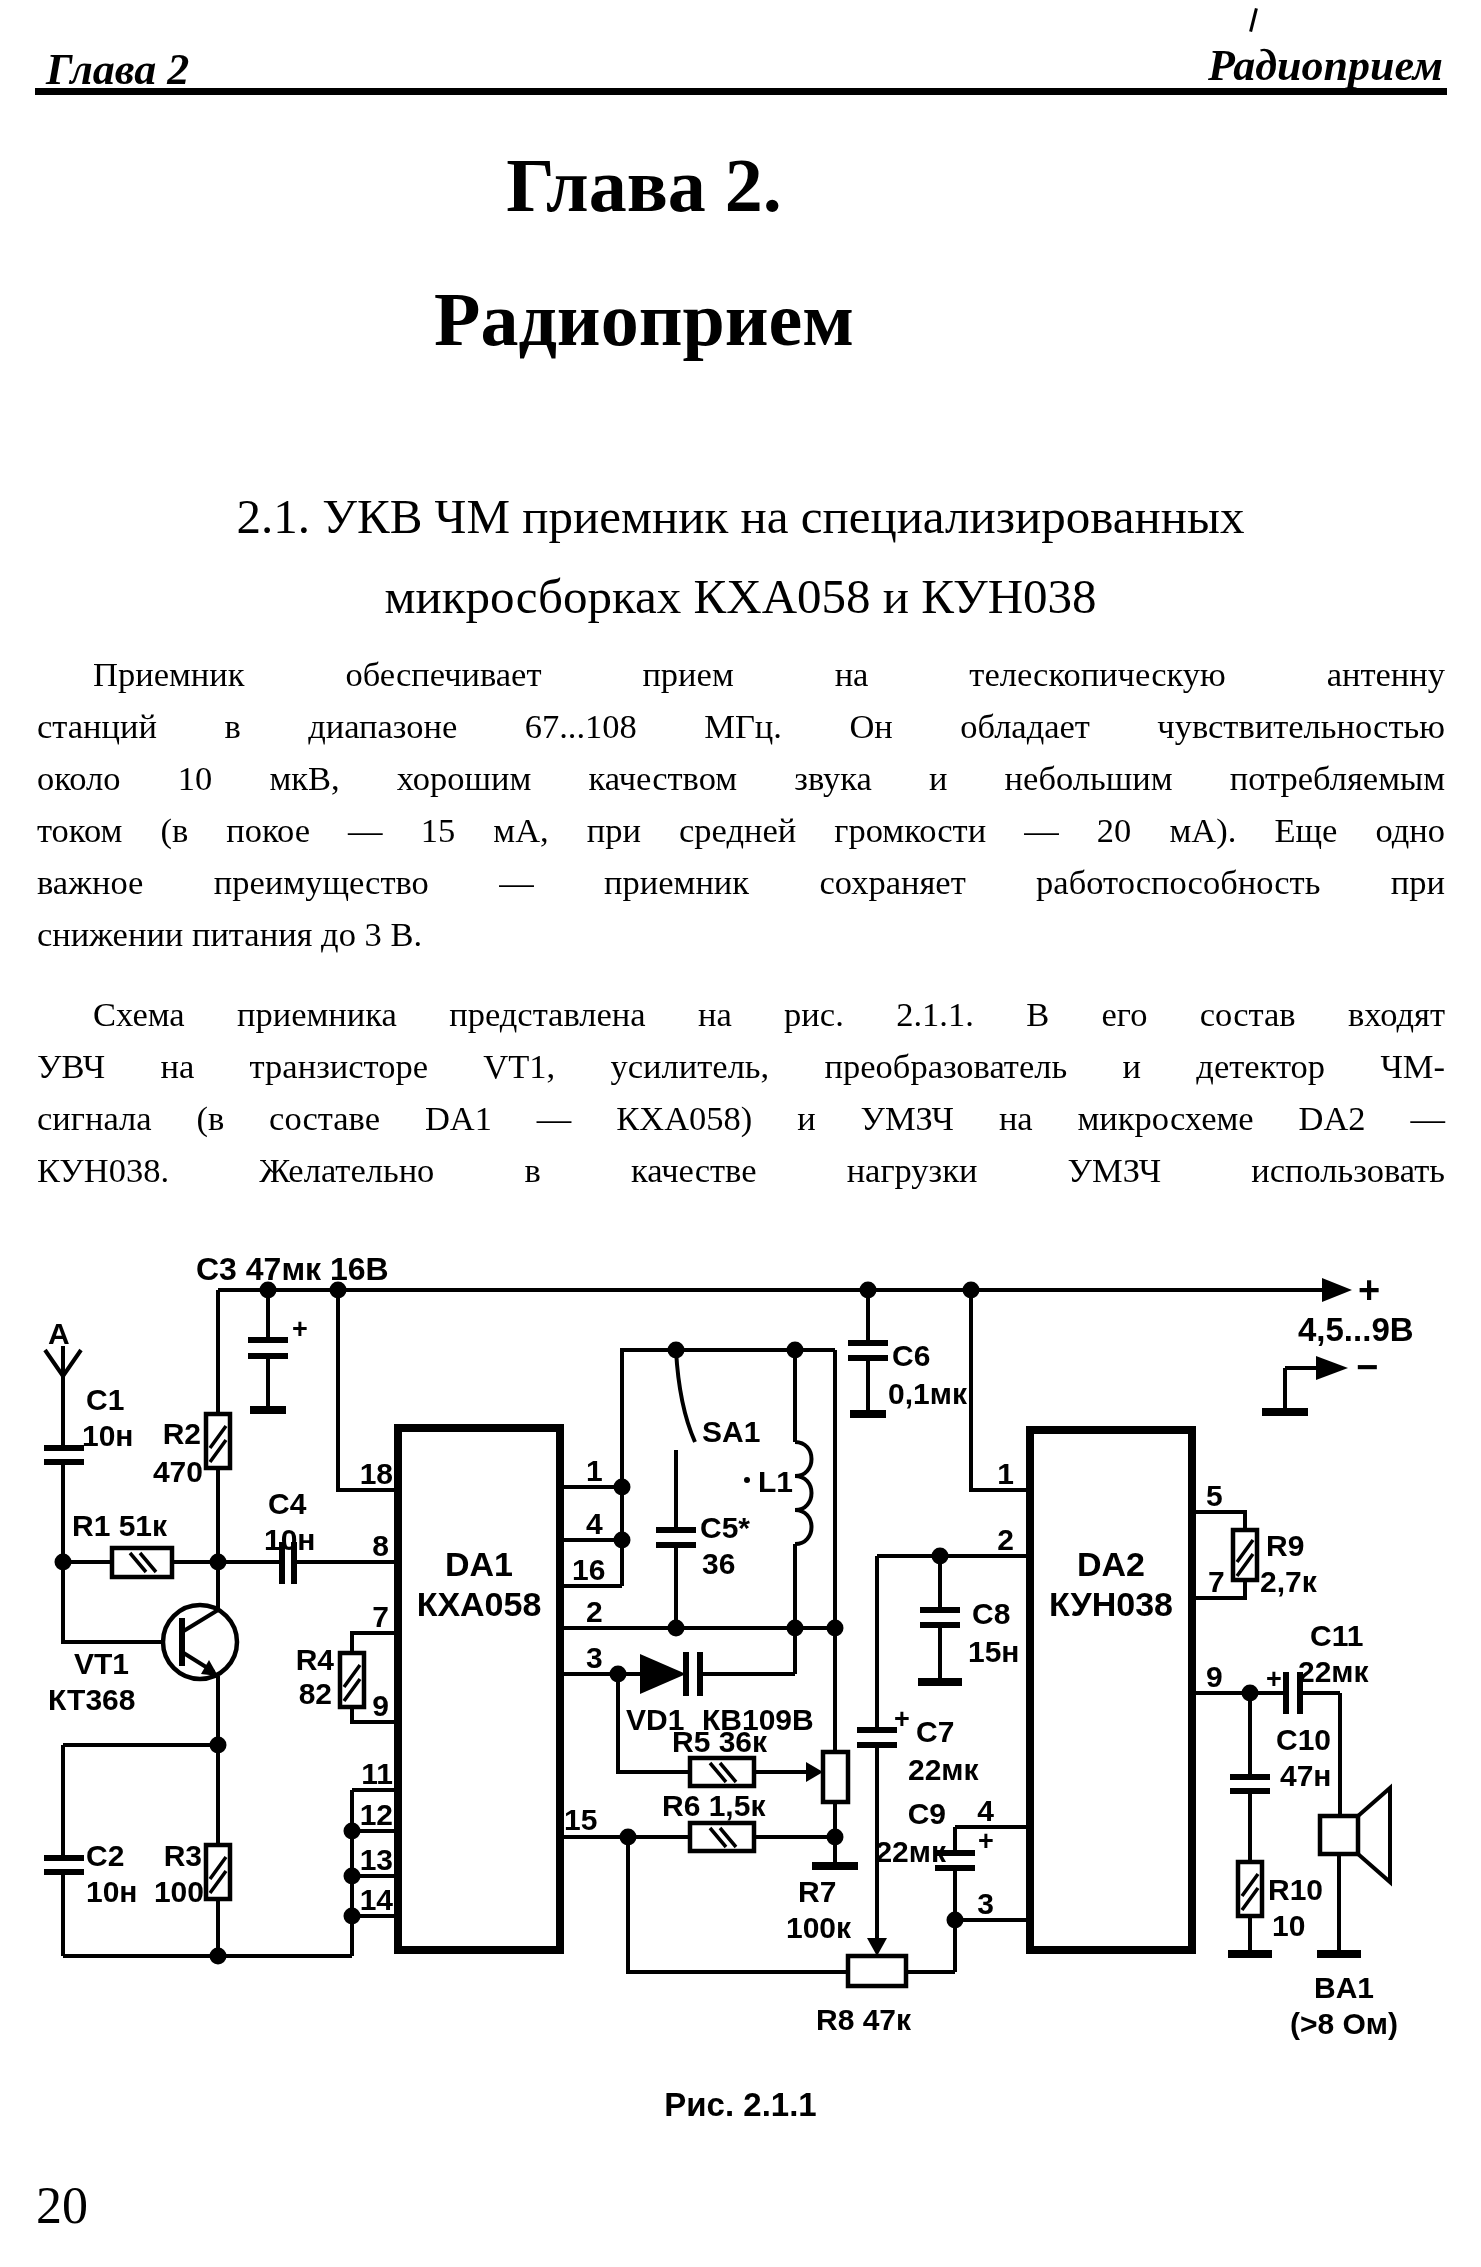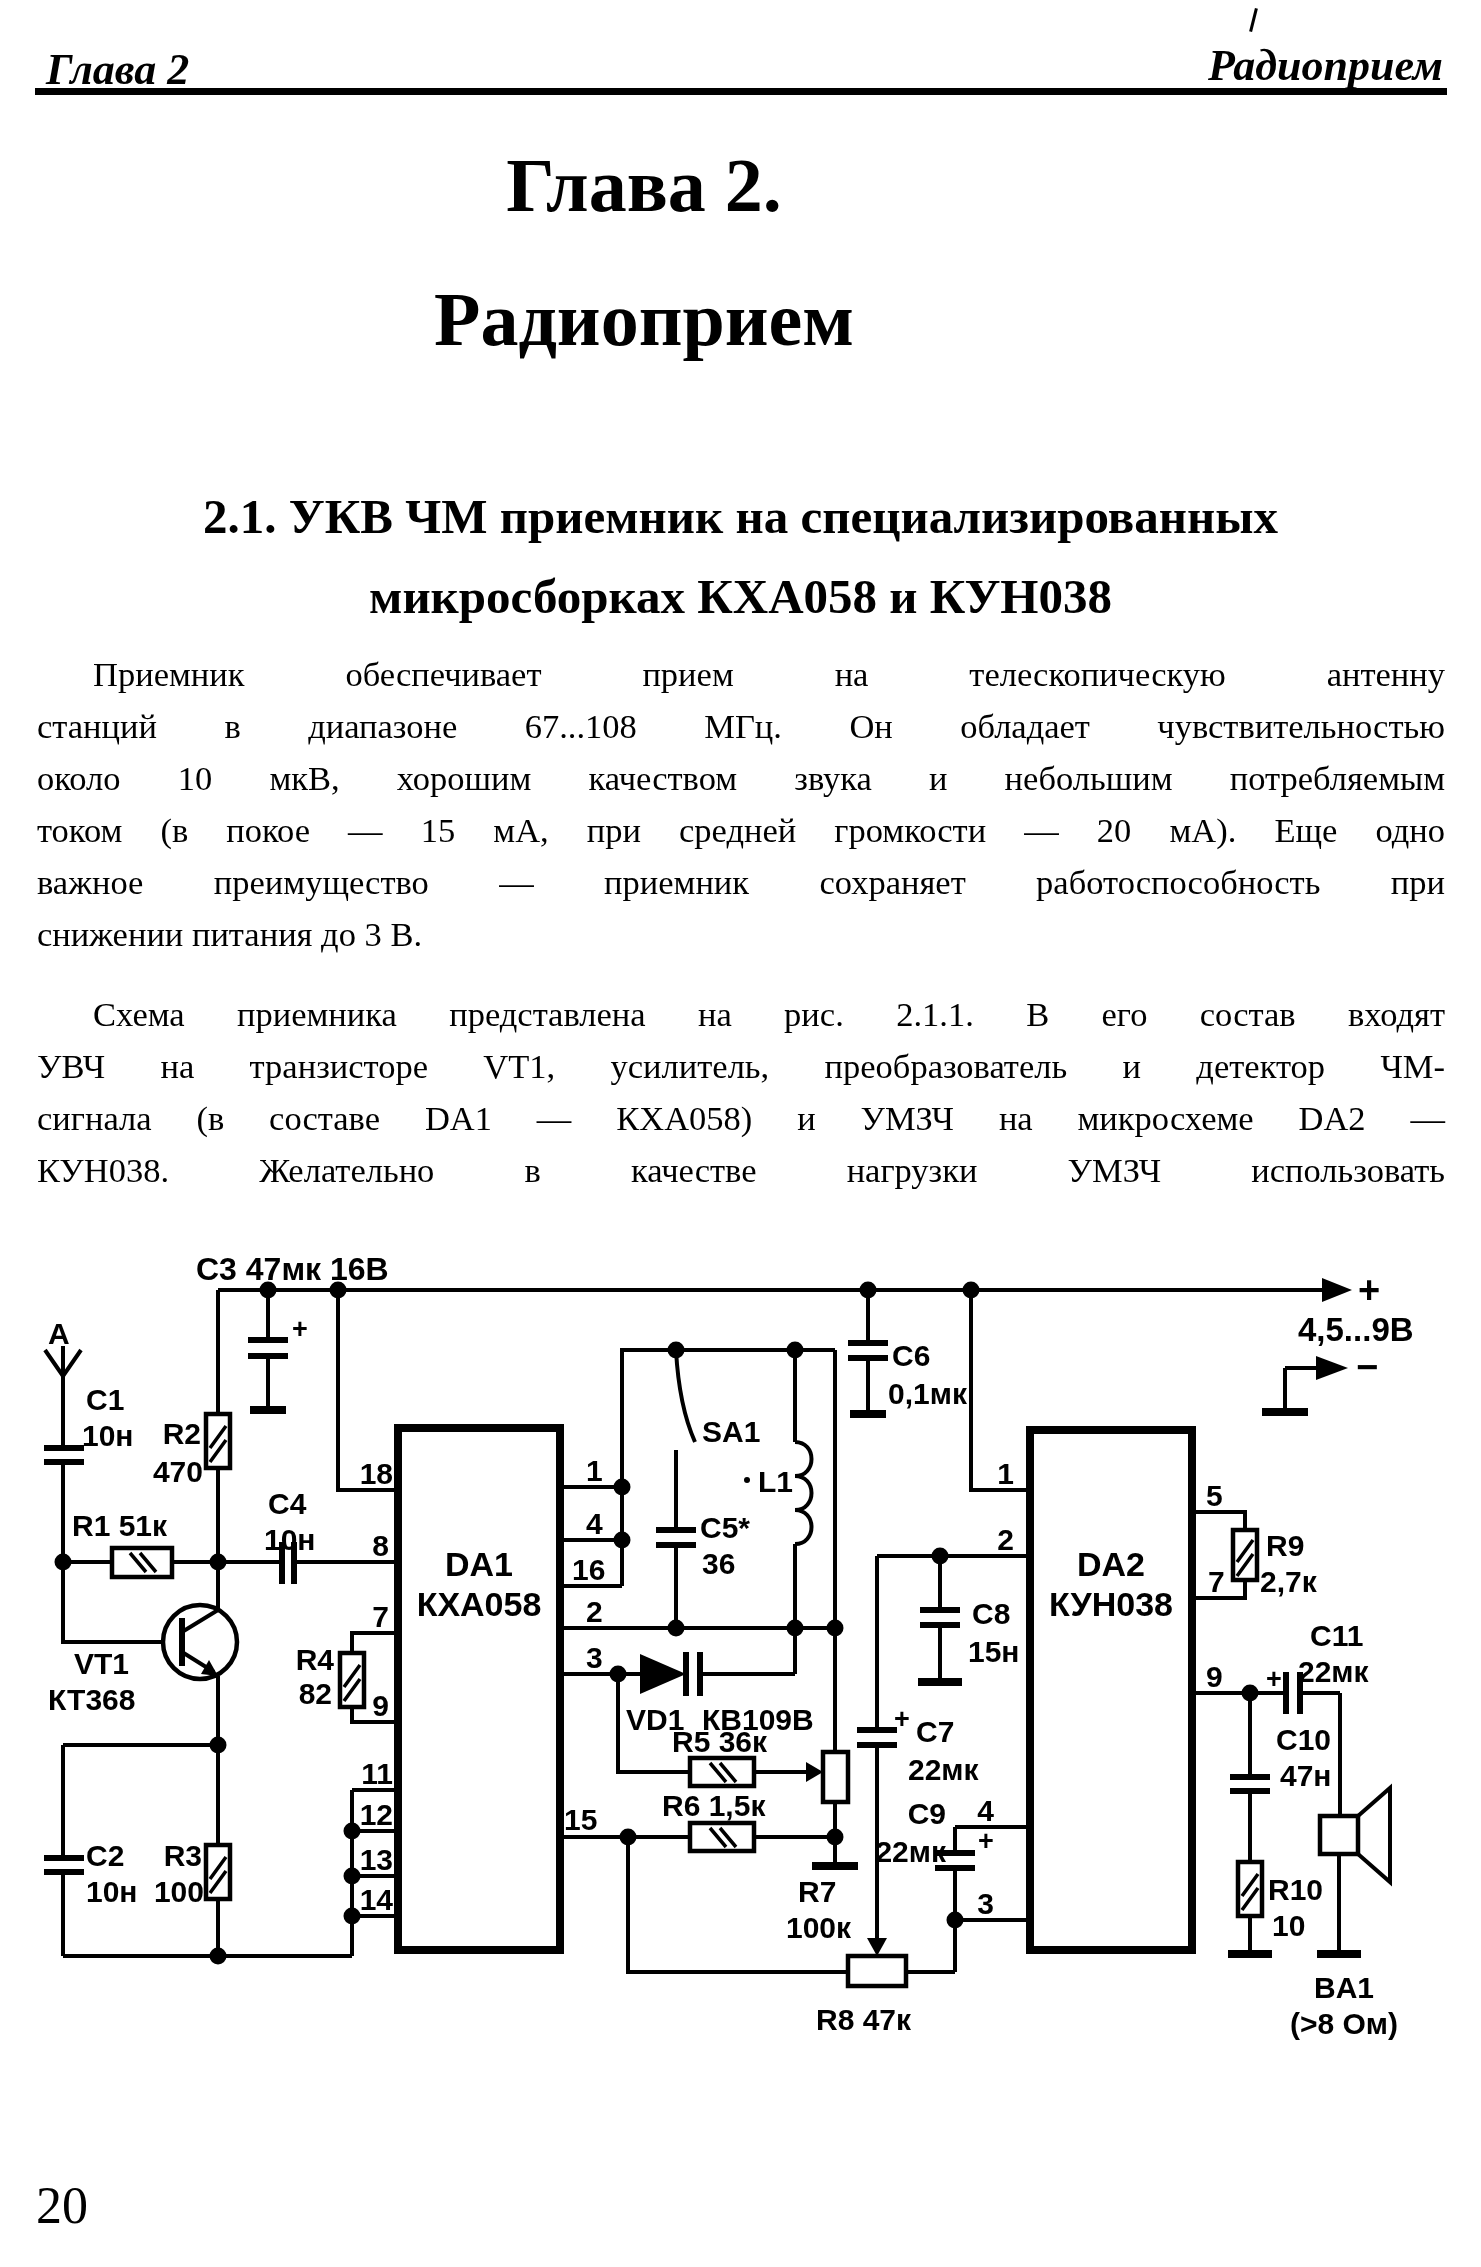--- a/index.html
+++ b/index.html
@@ -9,21 +9,21 @@
        font-size:44px;white-space:nowrap;margin-top:18px;}
   .hdr-left{left:46px;top:26px;}
   .hdr-right{right:38px;top:22px;}
   .hdr-rule{position:absolute;left:35px;top:88px;width:1412px;height:7px;background:#000;}
   .tick{position:absolute;left:1252px;top:8px;width:3px;height:24px;background:#000;transform:rotate(14deg);}
   .title-line{position:absolute;left:0;width:1288px;text-align:center;
        font-family:"Liberation Serif",serif;font-weight:bold;font-size:76px;white-space:nowrap;}
   .title-1{top:142px;}
   .title-2{top:276px;}
   .sect-line{position:absolute;left:0;width:1481px;text-align:center;
-       font-family:"Liberation Serif",serif;font-weight:bold;font-size:49px;white-space:nowrap;}
+       font-family:"Liberation Serif",serif;font-weight:normal;font-size:49px;white-space:nowrap;}
   .sect-1{top:488px;}
   .sect-2{top:568px;}
   .para{position:absolute;left:37px;width:1408px;font-size:34.5px;line-height:52px;}
   .para-1{top:648px;}
   .para-2{top:988px;}
   .pline{height:52px;text-align:justify;text-align-last:justify;white-space:normal;overflow:visible;font-family:Liberation Serif, serif;}
   .pline.first{text-indent:56px;}
   .pline.last{text-align:left;text-align-last:left;}
   .caption{position:absolute;left:0;top:2086px;width:1481px;text-align:center;
        font-weight:bold;font-size:33px;}
@@ -339,15 +339,16 @@
         <circle cx="835" cy="1628" r="8.5"></circle>
       <circle cx="618" cy="1674" r="8.5"></circle>
       <circle cx="628" cy="1837" r="8.5"></circle>
         <circle cx="835" cy="1837" r="8.5"></circle>
       <circle cx="940" cy="1556" r="8.5"></circle>
         <circle cx="955" cy="1920" r="8.5"></circle>
       <circle cx="1250" cy="1693" r="8.5"></circle>
     </g>
   </svg>
 
+  <div class="caption">Рис. 2.1.1</div>
   <div class="pagenum">20</div>
 
 </div>
 
 </body></html>

